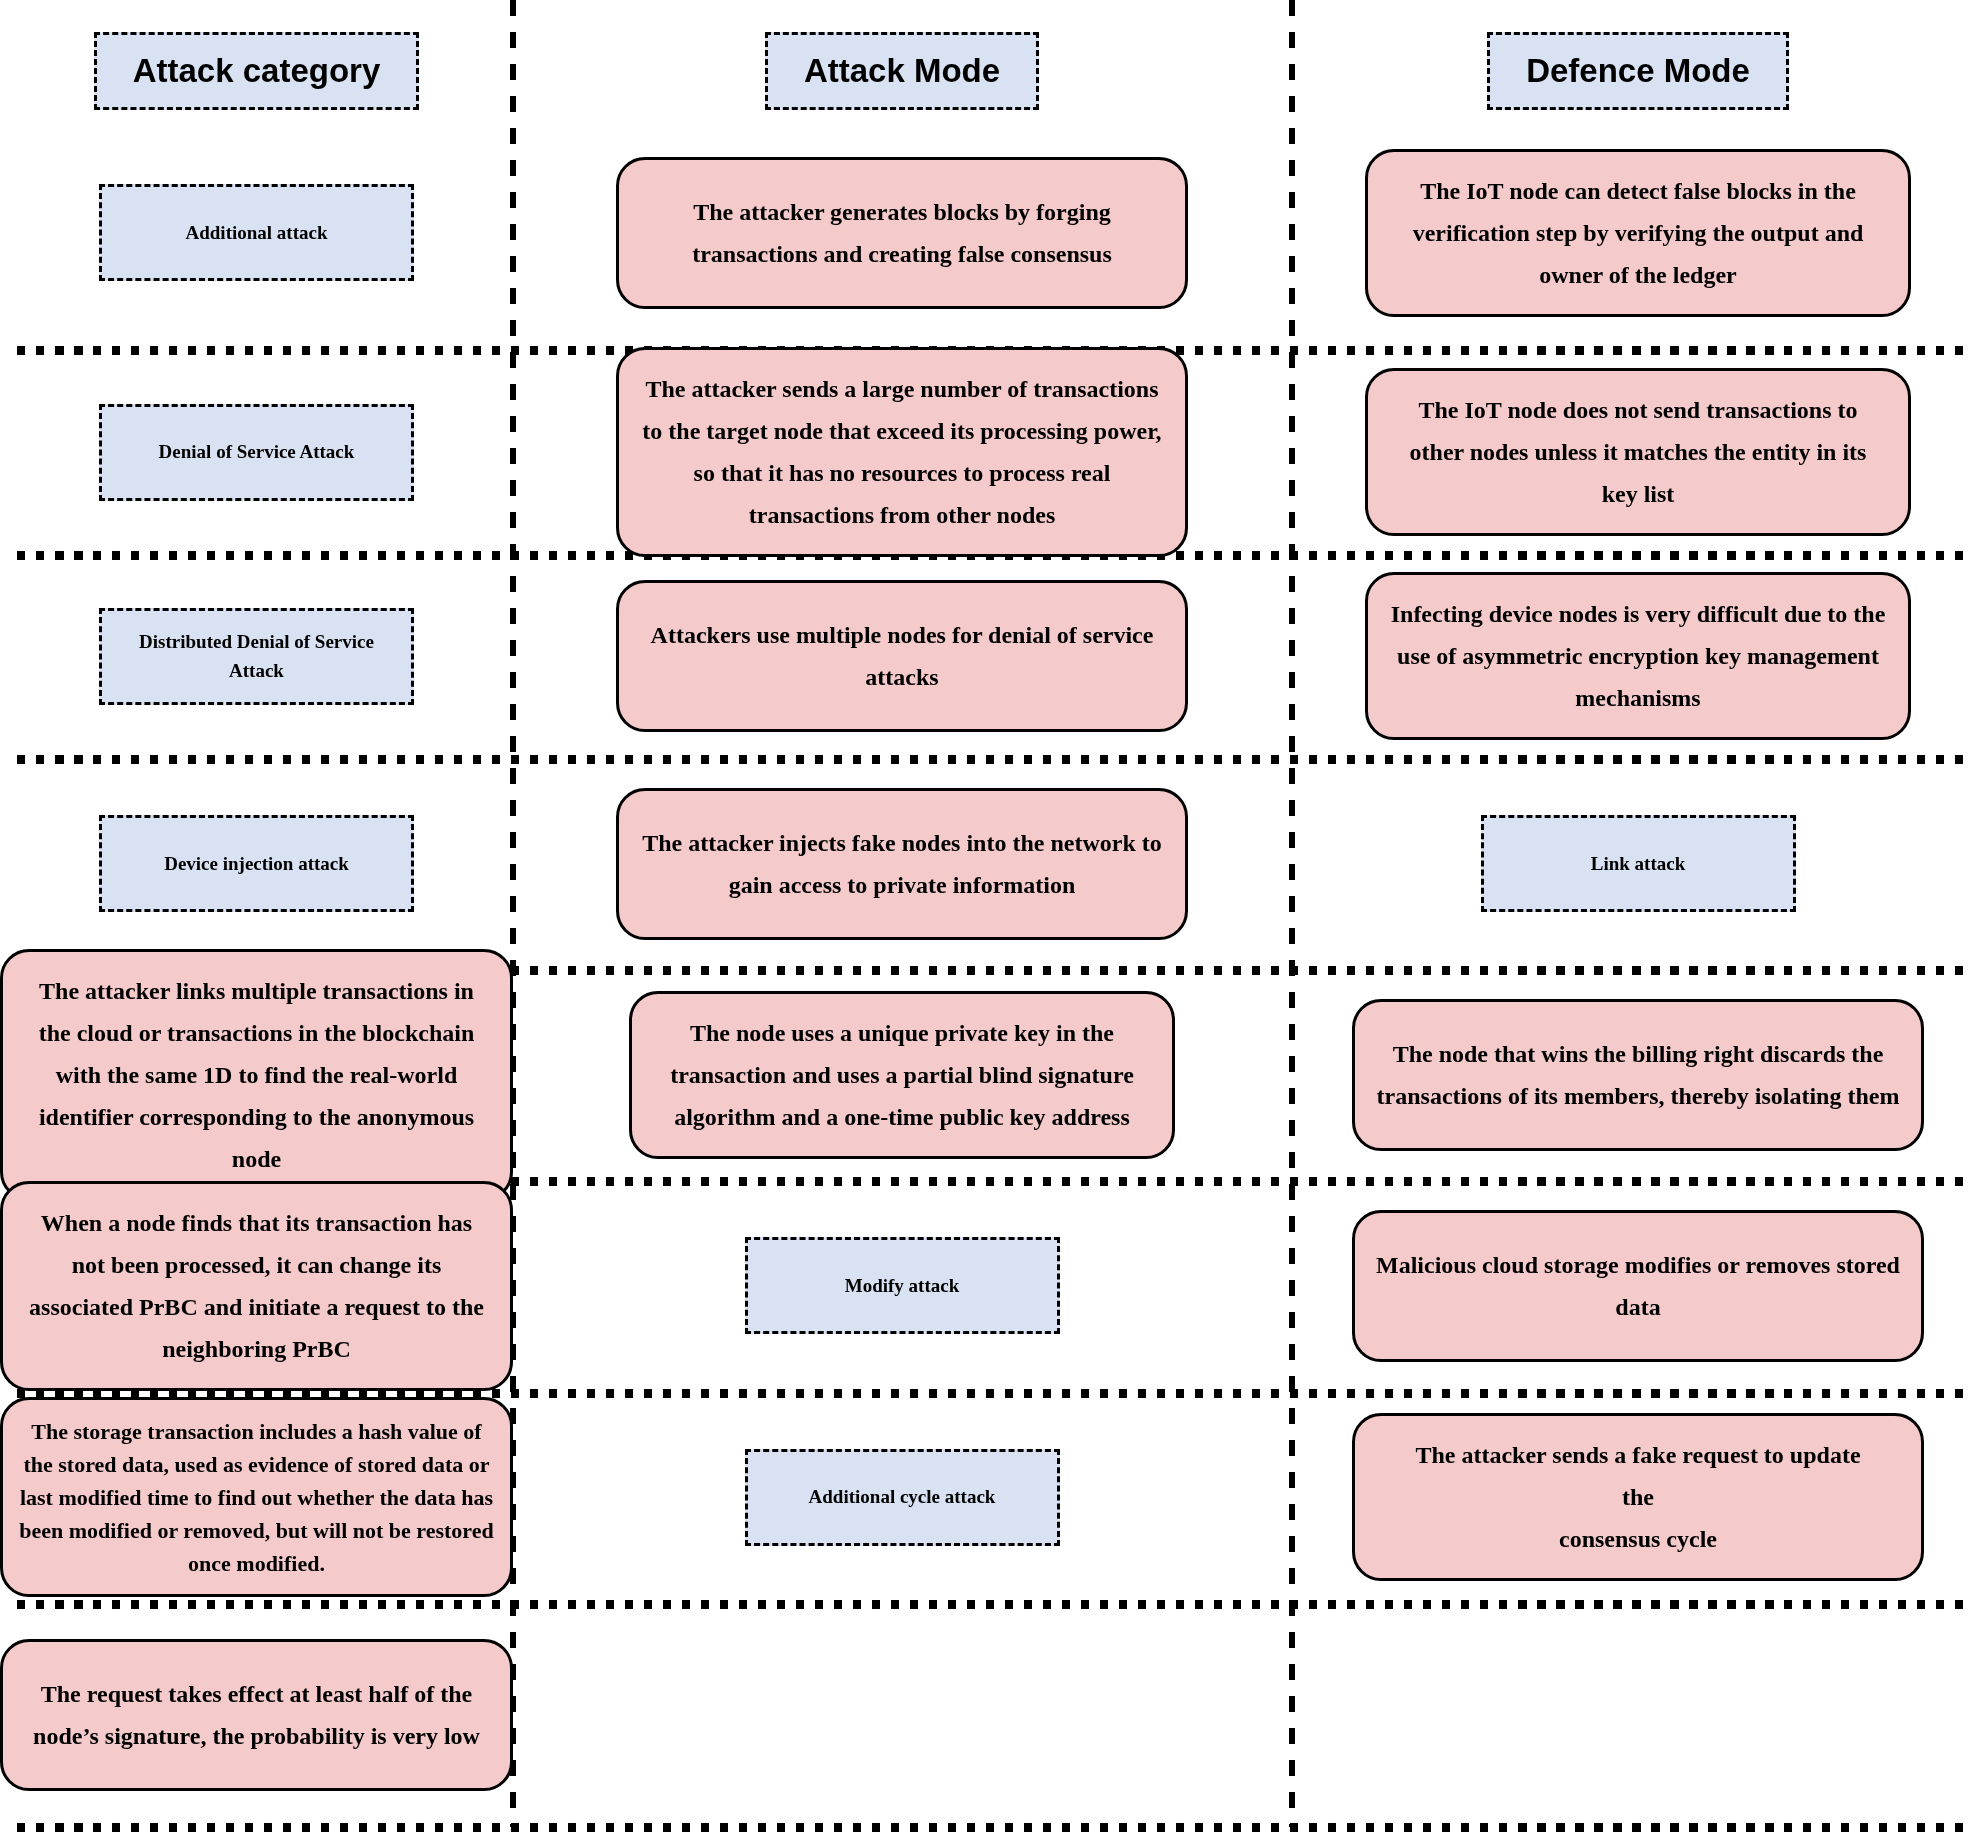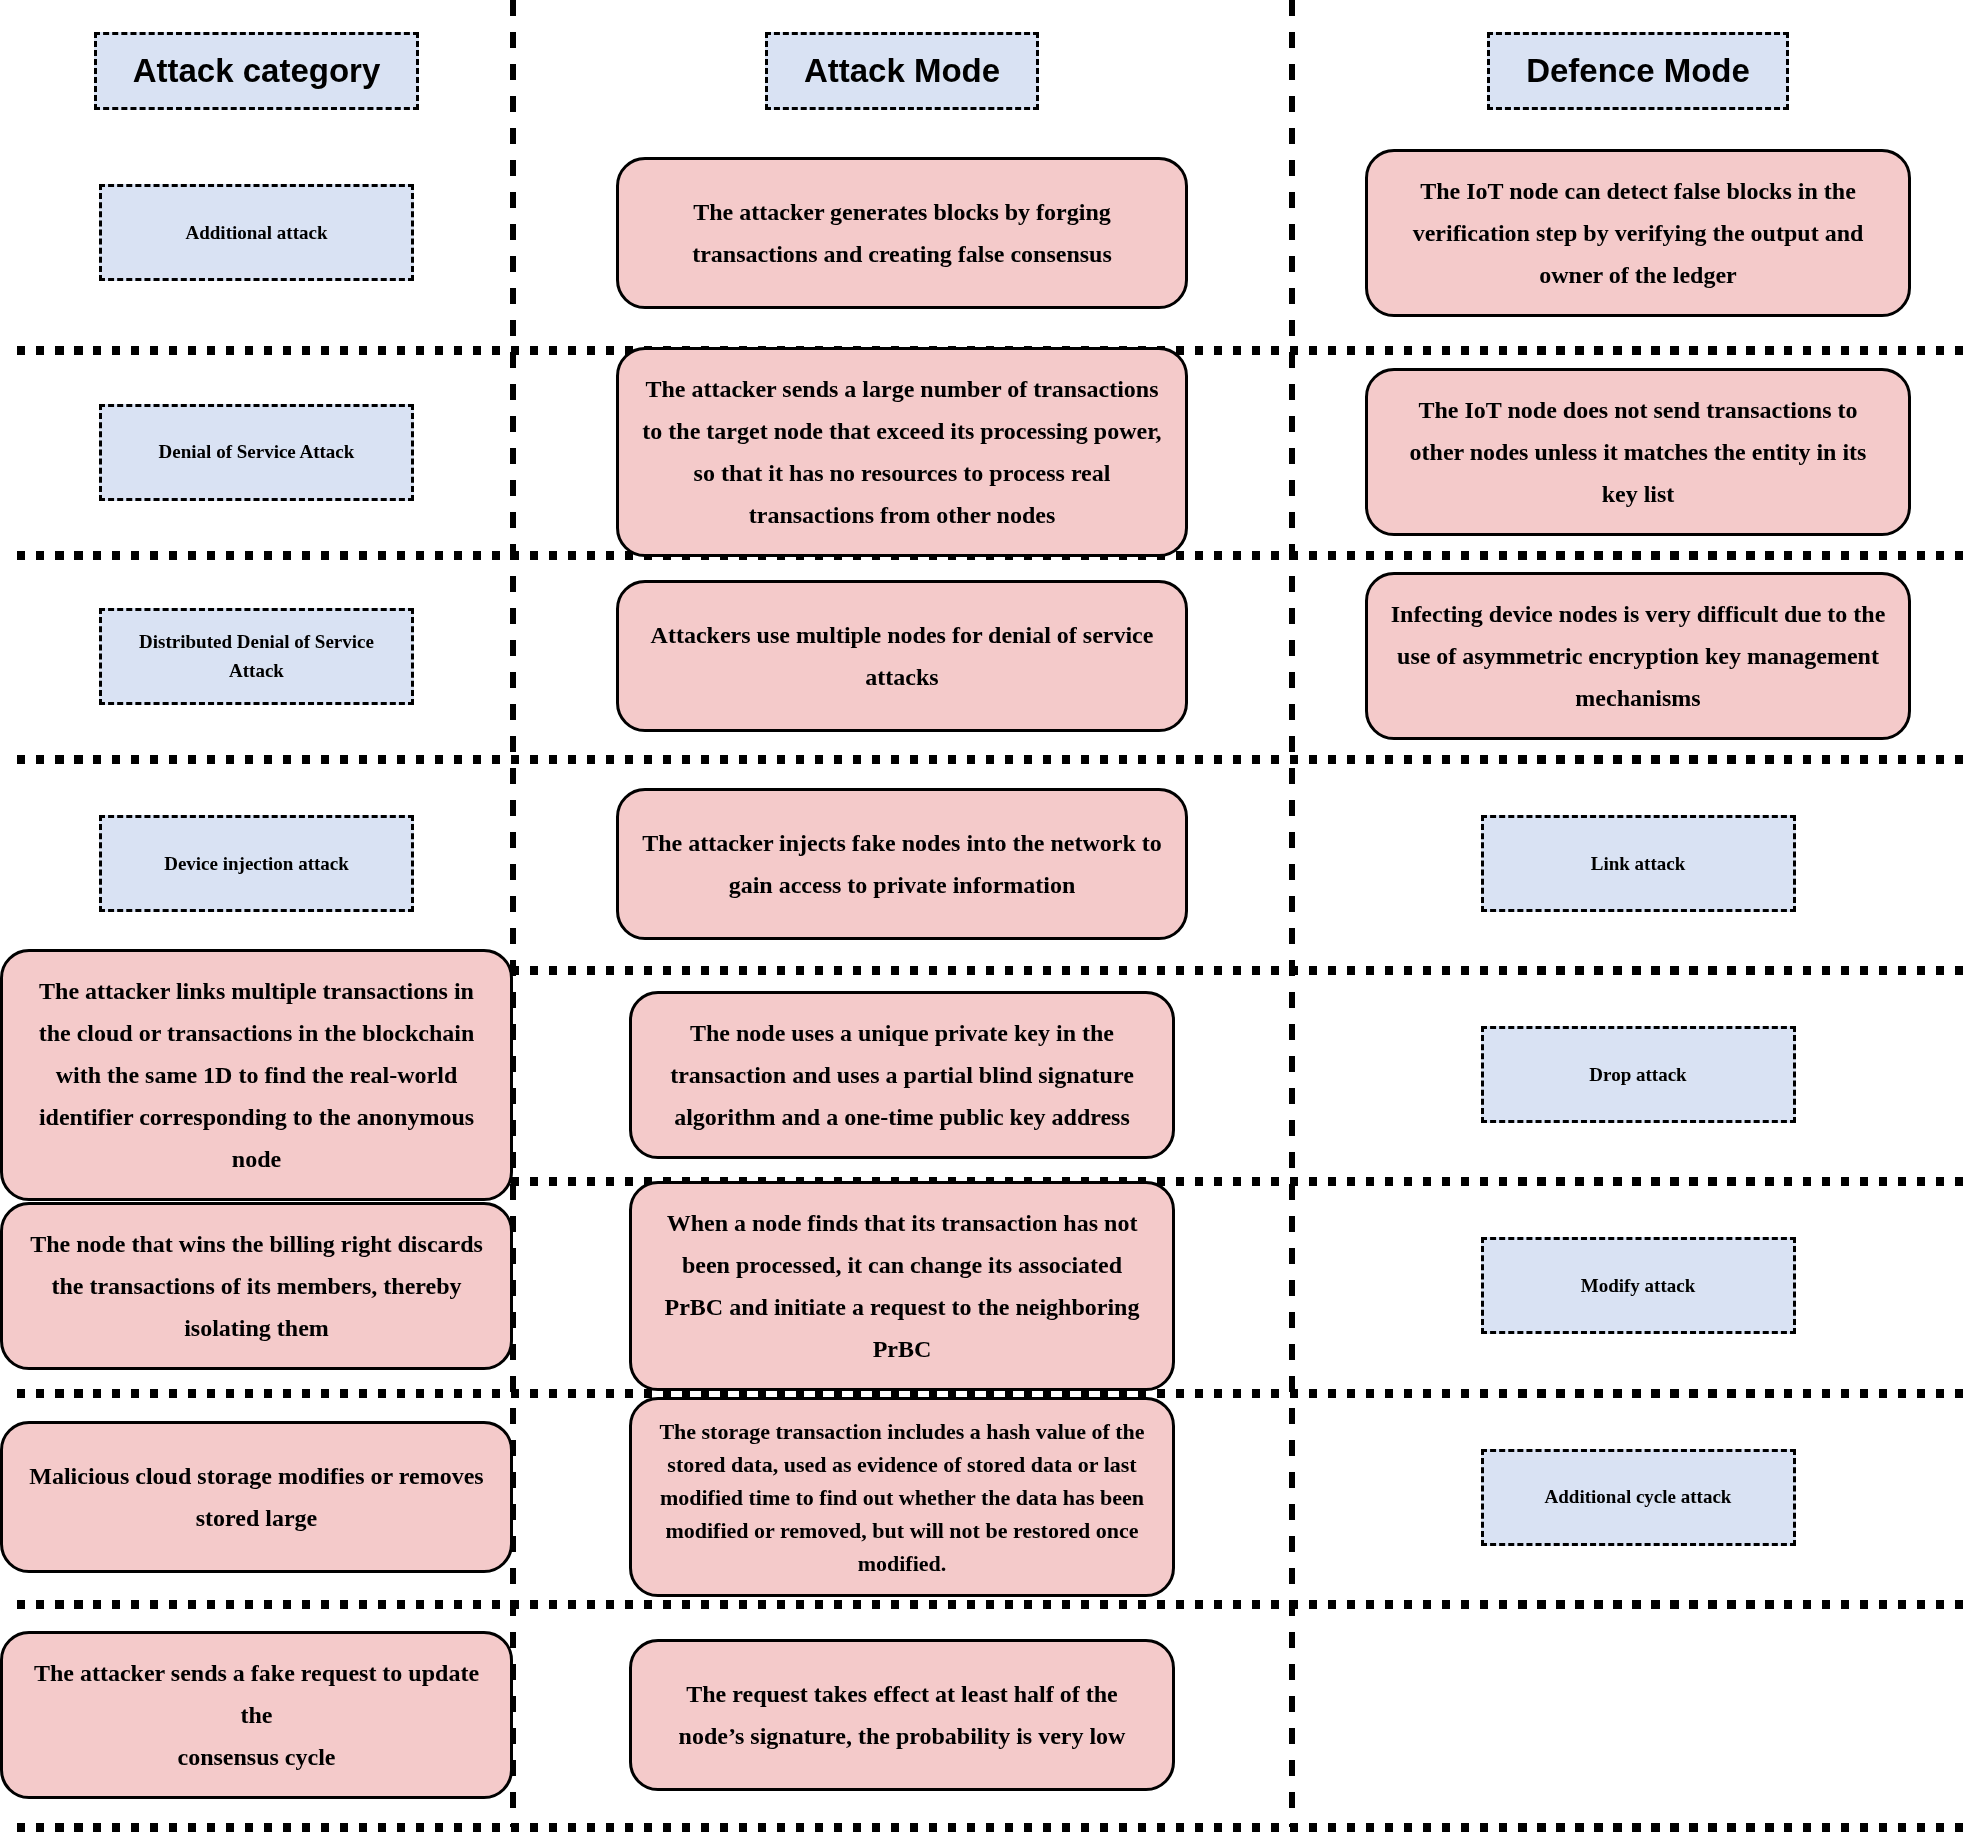--- a/index.html
+++ b/index.html
@@ -172,34 +172,31 @@
       <div class="cat-box">Link attack</div>
     </div>
     <div class="cell">
       <div class="pink-box attack">The attacker links multiple transactions in the cloud or transactions in the blockchain with the same 1D to find the real-world identifier corresponding to the anonymous node</div>
     </div>
     <div class="cell">
       <div class="pink-box defence">The node uses a unique private key in the transaction and uses a partial blind signature algorithm and a one-time public key address</div>
     </div>
 
     <div class="cell">
-      <div class="cat-box">Drop attack</div>
-    </div>
-    <div class="cell">
       <div class="pink-box attack">The node that wins the billing right discards the transactions of its members, thereby isolating them</div>
     </div>
     <div class="cell">
       <div class="pink-box defence">When a node finds that its transaction has not been processed, it can change its associated PrBC and initiate a request to the neighboring PrBC</div>
     </div>
 
     <div class="cell">
       <div class="cat-box">Modify attack</div>
     </div>
     <div class="cell">
-      <div class="pink-box attack">Malicious cloud storage modifies or removes stored large</div>
+      <div class="pink-box attack">Malicious cloud storage modifies or removes stored data</div>
     </div>
     <div class="cell">
       <div class="pink-box defence small">The storage transaction includes a hash value of the stored data, used as evidence of stored data or last modified time to find out whether the data has been modified or removed, but will not be restored once modified.</div>
     </div>
 
     <div class="cell">
       <div class="cat-box">Additional cycle attack</div>
     </div>
     <div class="cell">
       <div class="pink-box attack">The attacker sends a fake request to update

